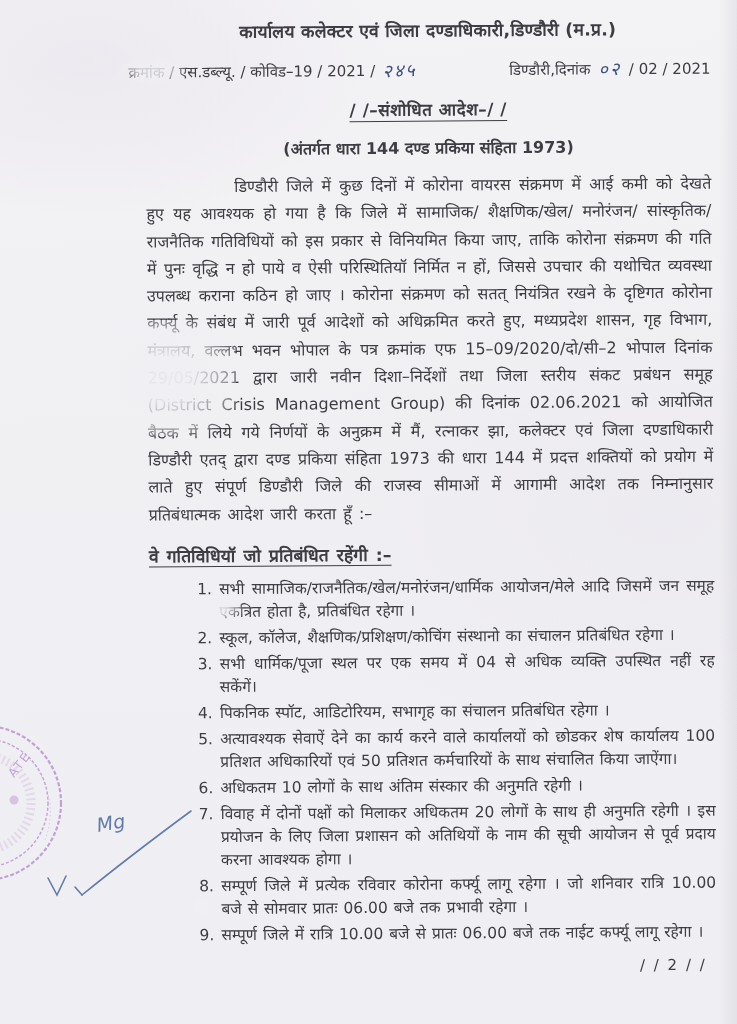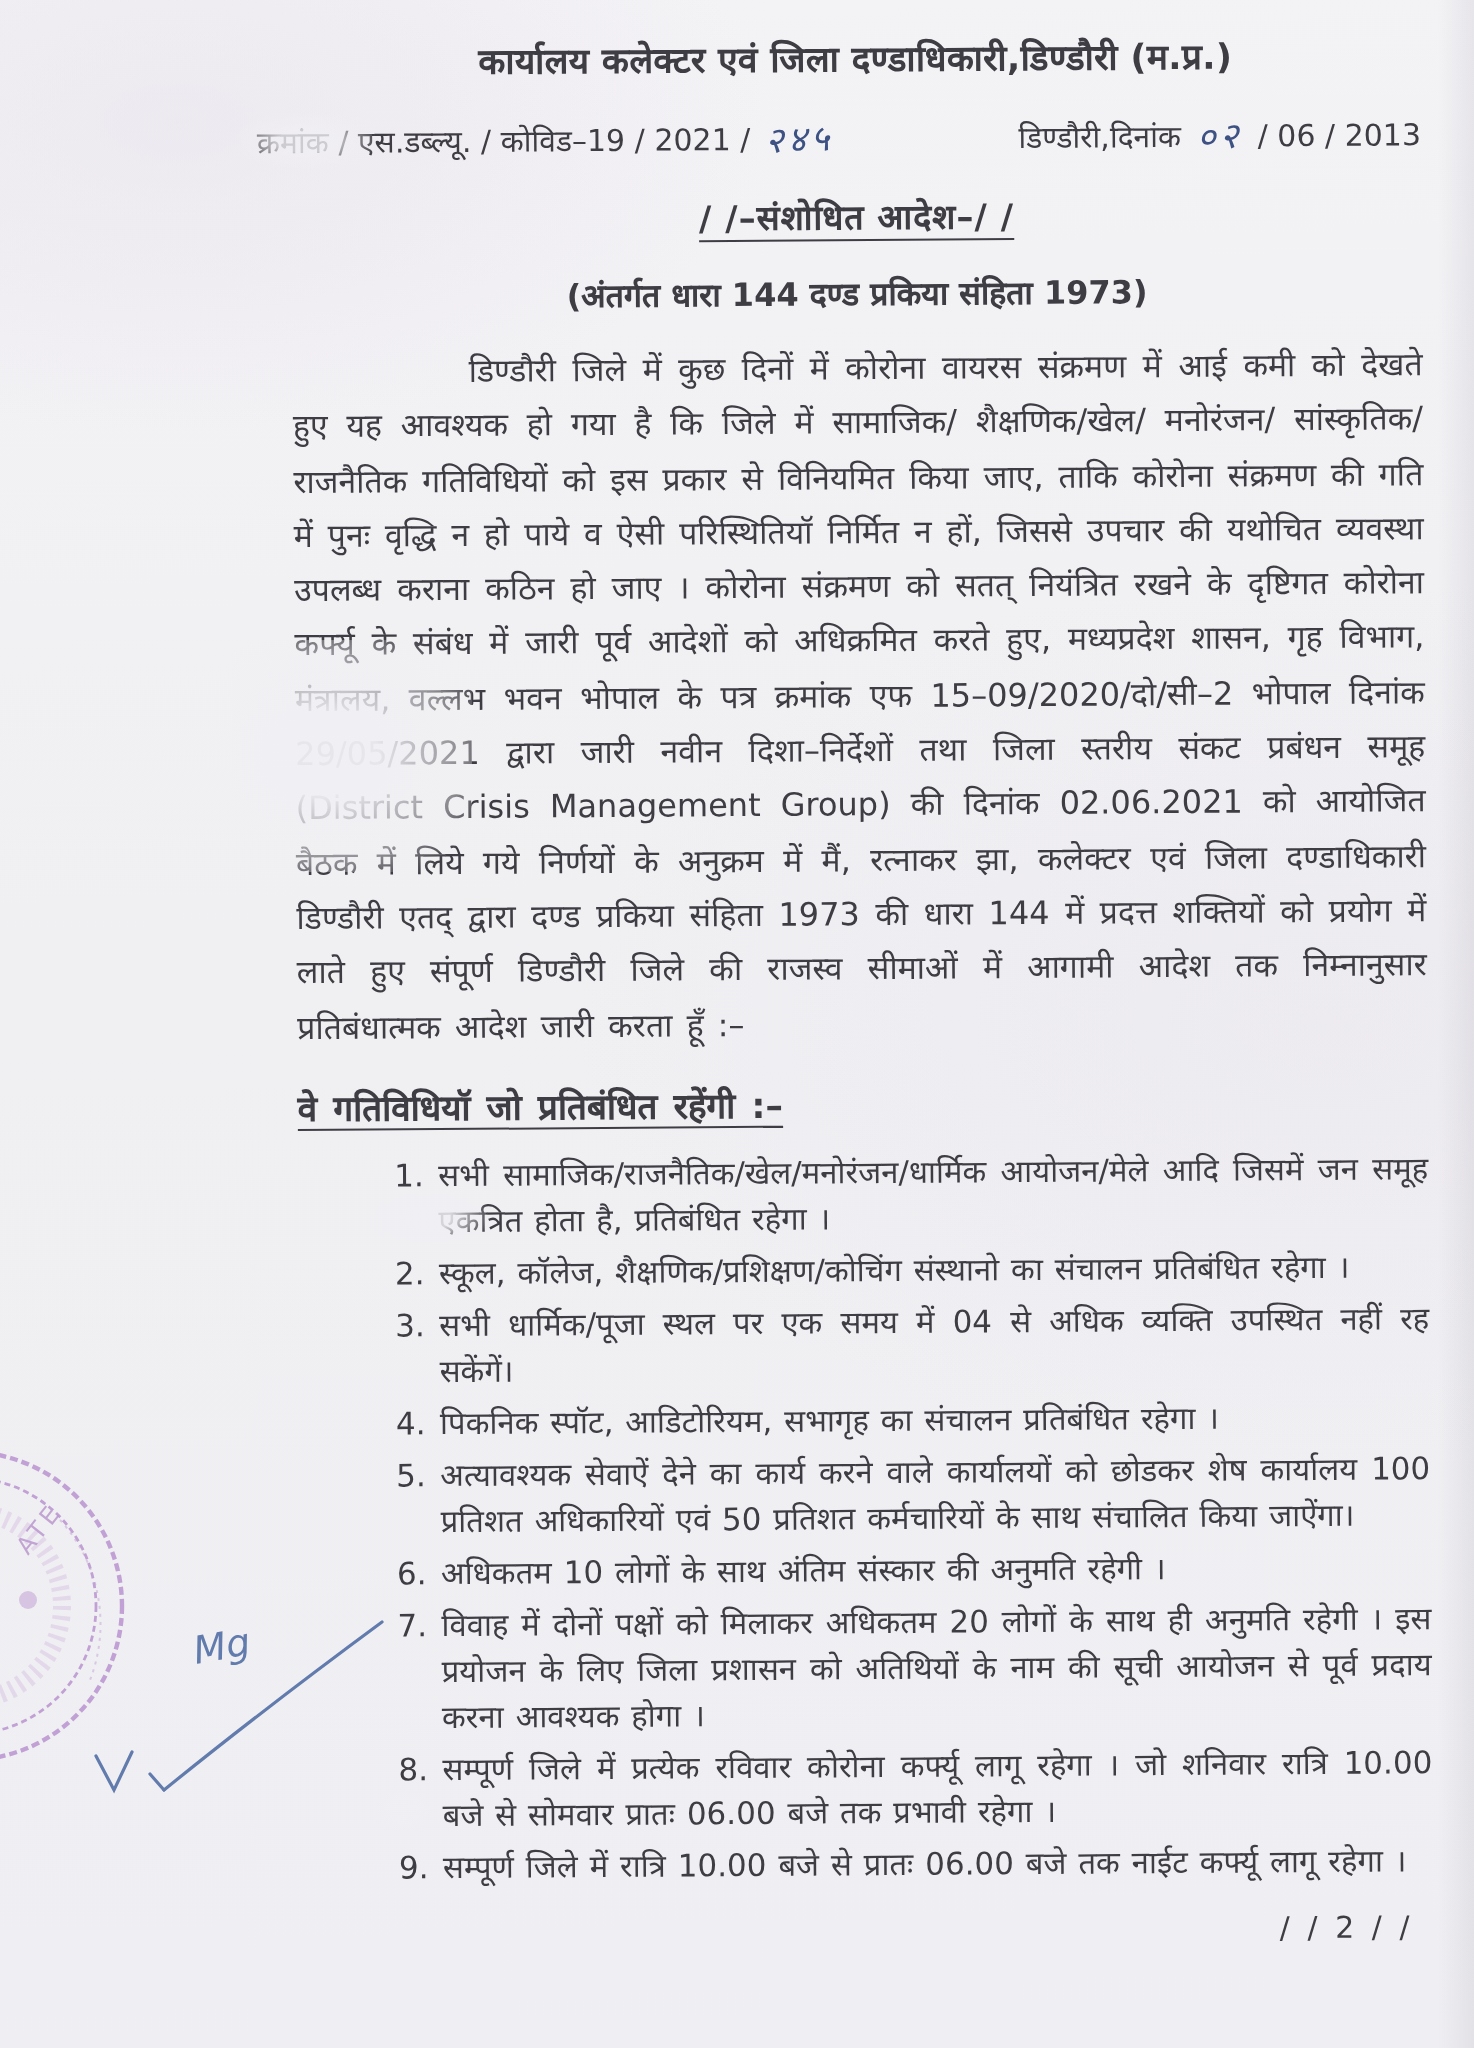--- a/index.html
+++ b/index.html
@@ -76,21 +76,21 @@
     <div class="office-title">कार्यालय कलेक्टर एवं जिला दण्डाधिकारी,डिण्डौरी (म.प्र.)</div>
 
     <div class="ref-line">
       <span>
         <span>क्रमांक / एस.डब्ल्यू. / कोविड–19 / 2021 /</span>
         <span class="hw">२४५</span>
       </span>
       <span>
         <span>डिण्डौरी,दिनांक</span>
         <span class="hw">०२</span>
-        <span>/ 06 / 2013</span>
+        <span>/ 02 / 2021</span>
       </span>
     </div>
 
     <div class="order-title">/ /–संशोधित आदेश–/ /</div>
 
     <div class="order-subtitle">(अंतर्गत धारा 144 दण्ड प्रकिया संहिता 1973)</div>
 
     <p class="opening-para">डिण्डौरी जिले में कुछ दिनों में कोरोना वायरस संक्रमण में आई कमी को देखते हुए यह आवश्यक हो गया है कि जिले में सामाजिक/ शैक्षणिक/खेल/ मनोरंजन/ सांस्कृतिक/राजनैतिक गतिविधियों को इस प्रकार से विनियमित किया जाए, ताकि कोरोना संक्रमण की गति में पुनः वृद्धि न हो पाये व ऐसी परिस्थितियॉ निर्मित न हों, जिससे उपचार की यथोचित व्यवस्था उपलब्ध कराना कठिन हो जाए । कोरोना संक्रमण को सतत् नियंत्रित रखने के दृष्टिगत कोरोना कर्फ्यू के संबंध में जारी पूर्व आदेशों को अधिक्रमित करते हुए, मध्यप्रदेश शासन, गृह विभाग, मंत्रालय, वल्लभ भवन भोपाल के पत्र क्रमांक एफ 15–09/2020/दो/सी–2 भोपाल दिनांक 29/05/2021 द्वारा जारी नवीन दिशा–निर्देशों तथा जिला स्तरीय संकट प्रबंधन समूह (District Crisis Management Group) की दिनांक 02.06.2021 को आयोजित बैठक में लिये गये निर्णयों के अनुक्रम में मैं, रत्नाकर झा, कलेक्टर एवं जिला दण्डाधिकारी डिण्डौरी एतद् द्वारा दण्ड प्रकिया संहिता 1973 की धारा 144 में प्रदत्त शक्तियों को प्रयोग में लाते हुए संपूर्ण डिण्डौरी जिले की राजस्व सीमाओं में आगामी आदेश तक निम्नानुसार प्रतिबंधात्मक आदेश जारी करता हूँ :–</p>
 
     <div class="restrict-heading">वे गतिविधियॉ जो प्रतिबंधित रहेंगी :–</div>

